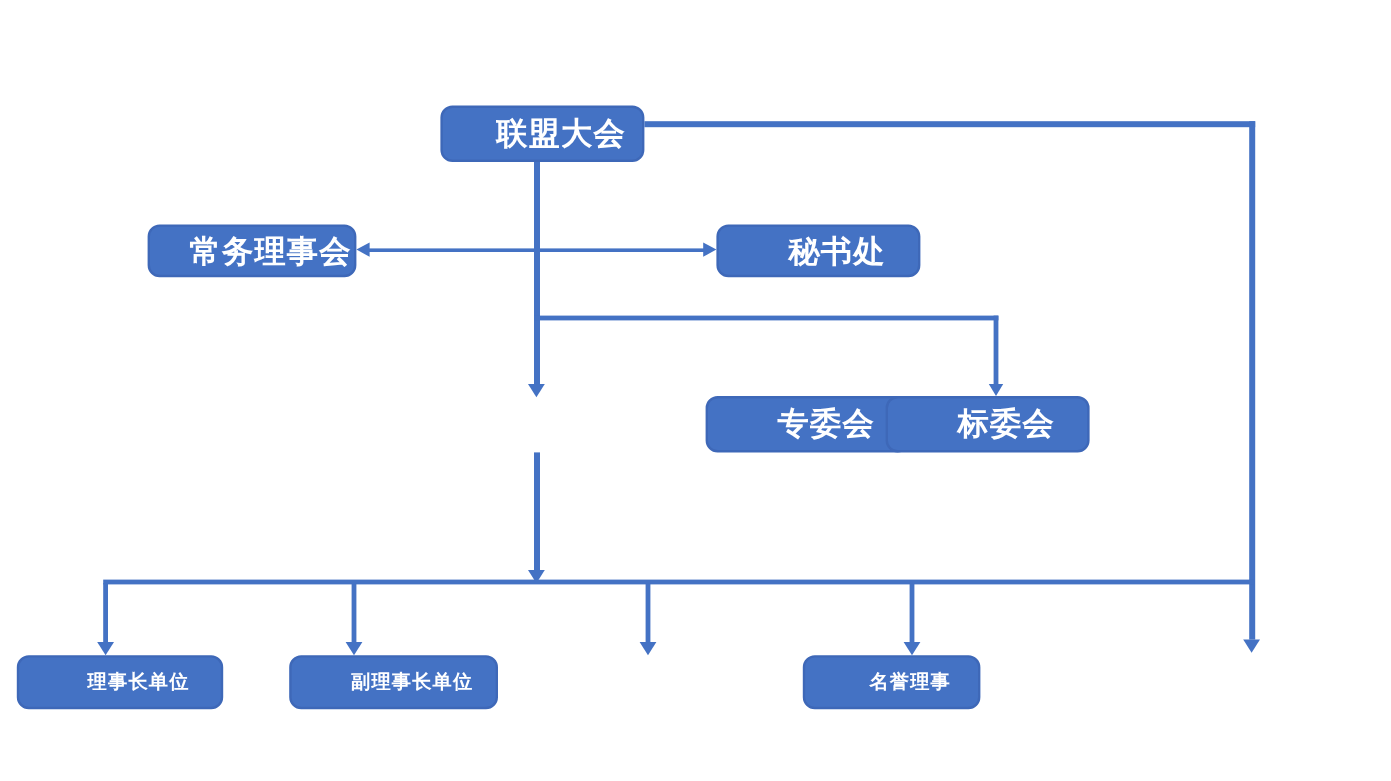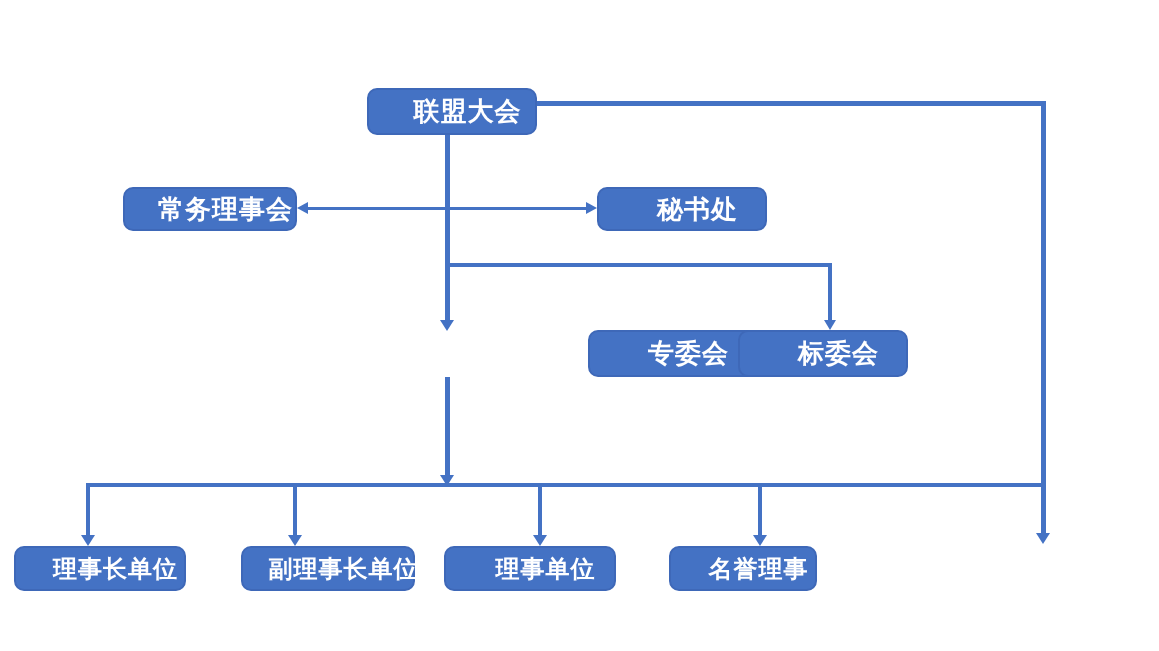--- a/index.html
+++ b/index.html
@@ -17,21 +17,21 @@
     border-radius:10px;
     color:var(--ntext,#ffffff);
     font-size:26px;
     font-weight:bold;
     letter-spacing:1px;
     display:flex;align-items:center;justify-content:center;
     box-sizing:border-box;
     white-space:nowrap;
     padding-left:31px;
   }
-  .node.small{font-size:24px;}
+  .node.small{font-size:16px;}
   .hline,.vline{position:absolute;background:var(--line,#4472C4);}
   .arr{position:absolute;width:0;height:0;}
   .arr-down{border-left:7px solid transparent;border-right:7px solid transparent;border-top:11px solid var(--line,#4472C4);}
   .arr-down-sm{border-left:6px solid transparent;border-right:6px solid transparent;border-top:10px solid var(--line,#4472C4);}
   .arr-left{border-top:6px solid transparent;border-bottom:6px solid transparent;border-right:11px solid var(--line,#4472C4);}
   .arr-right{border-top:6px solid transparent;border-bottom:6px solid transparent;border-left:11px solid var(--line,#4472C4);}
 </style>
 </head>
 <body>
 
@@ -45,21 +45,20 @@
 
 
   <div class="node" style="left:553px;top:330px;width:170px;height:47px;margin-left:35px;">专委会</div>
 
   <div class="node" style="left:738px;top:330px;width:170px;height:47px;">标委会</div>
 
   <div class="node small" style="left:14px;top:546px;width:172px;height:45px;">理事长单位</div>
 
   <div class="node small" style="left:221px;top:546px;width:174px;height:45px;margin-left:20px;">副理事长单位</div>
 
-  <div class="node small" style="left:444px;top:546px;width:172px;height:45px;">理事单位</div>
 
   <div class="node small" style="left:669px;top:546px;width:148px;height:45px;">名誉理事</div>
 
 
   <div class="vline" style="left:445px;top:135px;width:5px;height:186px;"></div>
   <div class="arr arr-down" style="left:440px;top:320px;"></div>
 
   <div class="hline" style="left:304px;top:207px;width:286px;height:3px;"></div>
   <div class="arr arr-left" style="left:297px;top:202px;"></div>
   <div class="arr arr-right" style="left:586px;top:202px;"></div>

